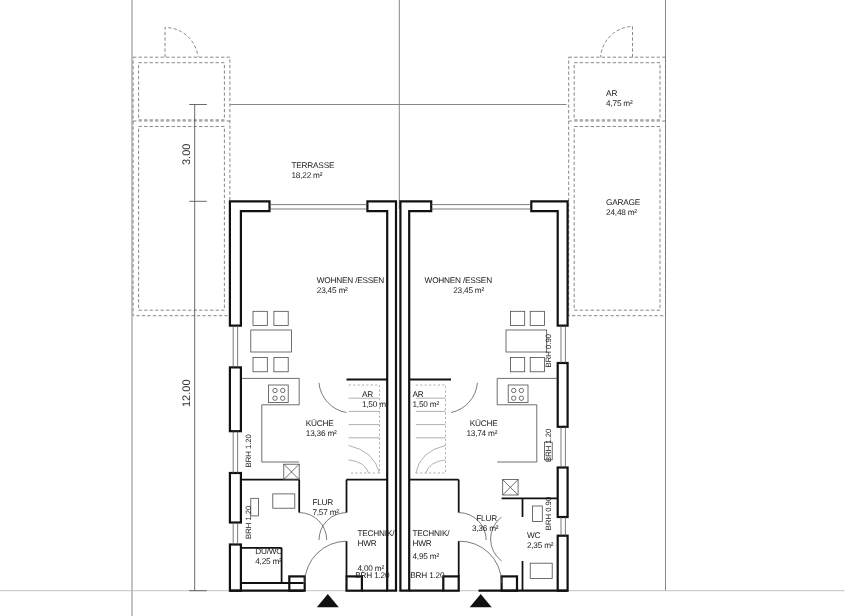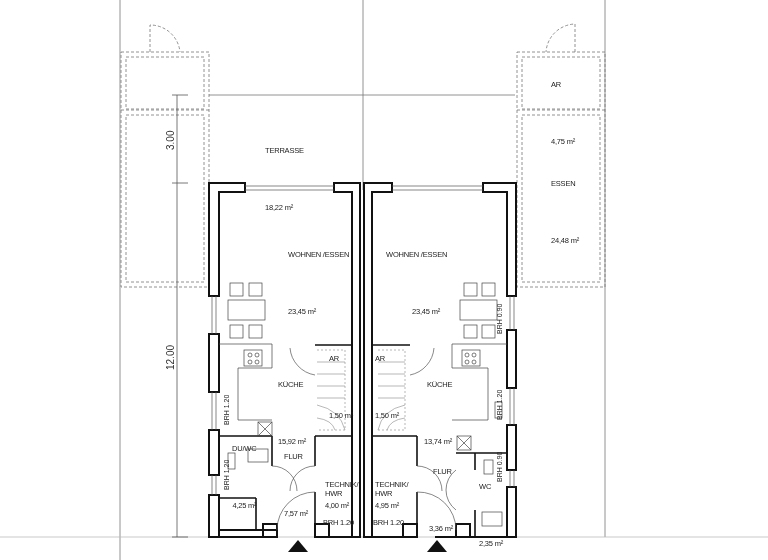--- a/index.html
+++ b/index.html
@@ -1,20 +1,20 @@
 <!DOCTYPE html>
 <html><head>
 <meta charset="utf-8">
 <style>
   html,body{margin:0;padding:0;background:#fff;}
   body{width:768px;height:560px;overflow:hidden;position:relative;font-family:"Liberation Sans",sans-serif;}
   #plan{position:absolute;left:0;top:0;width:768px;height:560px;}
   .lbl{position:absolute;font-family:"Liberation Sans",sans-serif;font-size:7.5px;line-height:9px;color:#222;white-space:nowrap;letter-spacing:-0.2px;}
   .lbl .n{display:block;}
-  .lbl .a{display:block;margin-top:48px;}
+  .lbl .a{display:block;}
   .vlbl{position:absolute;font-family:"Liberation Sans",sans-serif;font-size:7px;color:#222;white-space:nowrap;transform:rotate(-90deg);transform-origin:left top;}
   .dim{position:absolute;font-family:"Liberation Sans",sans-serif;font-size:10px;color:#333;white-space:nowrap;transform:rotate(-90deg);transform-origin:left top;}
 </style>
 </head>
 <body>
 
 <svg id="plan" viewBox="0 0 768 560" xmlns="http://www.w3.org/2000/svg">
 
   <g stroke="#777" stroke-width="0.8" fill="none">
     <line x1="120" y1="0" x2="120" y2="560"></line>
@@ -191,48 +191,48 @@
 
 <div class="lbl" style="left:265px;top:146px;">
   <span class="n">TERRASSE</span>
   <span class="a">18,22 m²</span>
 </div>
 <div class="lbl" style="left:551px;top:80px;">
   <span class="n">AR</span>
   <span class="a">4,75 m²</span>
 </div>
 <div class="lbl" style="left:551px;top:179px;">
-  <span class="n">ESSEN</span>
+  <span class="n">GARAGE</span>
   <span class="a">24,48 m²</span>
 </div>
 
 <div class="lbl" style="left:288px;top:250px;">
   <span class="n">WOHNEN /ESSEN</span>
   <span class="a">23,45 m²</span>
 </div>
 <div class="lbl" style="left:329px;top:354px;">
   <span class="n">AR</span>
   <span class="a">1,50 m²</span>
 </div>
 <div class="lbl" style="left:278px;top:380px;">
   <span class="n">KÜCHE</span>
-  <span class="a">15,92 m²</span>
+  <span class="a">13,36 m²</span>
 </div>
 <div class="lbl" style="left:284px;top:452px;">
   <span class="n">FLUR</span>
   <span class="a">7,57 m²</span>
 </div>
-<div class="lbl" style="left:232px;top:444px;text-align:right;">
+<div class="lbl" style="left:232px;top:497px;">
   <span class="n">DU/WC</span>
   <span class="a">4,25 m²</span>
 </div>
 <div class="lbl" style="left:325px;top:480px;">
   <span class="n">TECHNIK/</span>
   <span class="n">HWR</span>
-  <span class="a" style="margin-top:3px">4,00 m²</span>
+  <span class="a" style="margin-top:14px">4,00 m²</span>
 </div>
 <div class="lbl" style="left:323px;top:518px;">BRH 1.20</div>
 <div class="vlbl" style="left:223px;top:425px;">BRH 1.20</div>
 <div class="vlbl" style="left:223px;top:490px;">BRH 1.20</div>
 
 <div class="lbl" style="left:386px;top:250px;">
   <span class="n">WOHNEN /ESSEN</span>
   <span class="a" style="padding-left:26px">23,45 m²</span>
 </div>
 <div class="lbl" style="left:375px;top:354px;">

